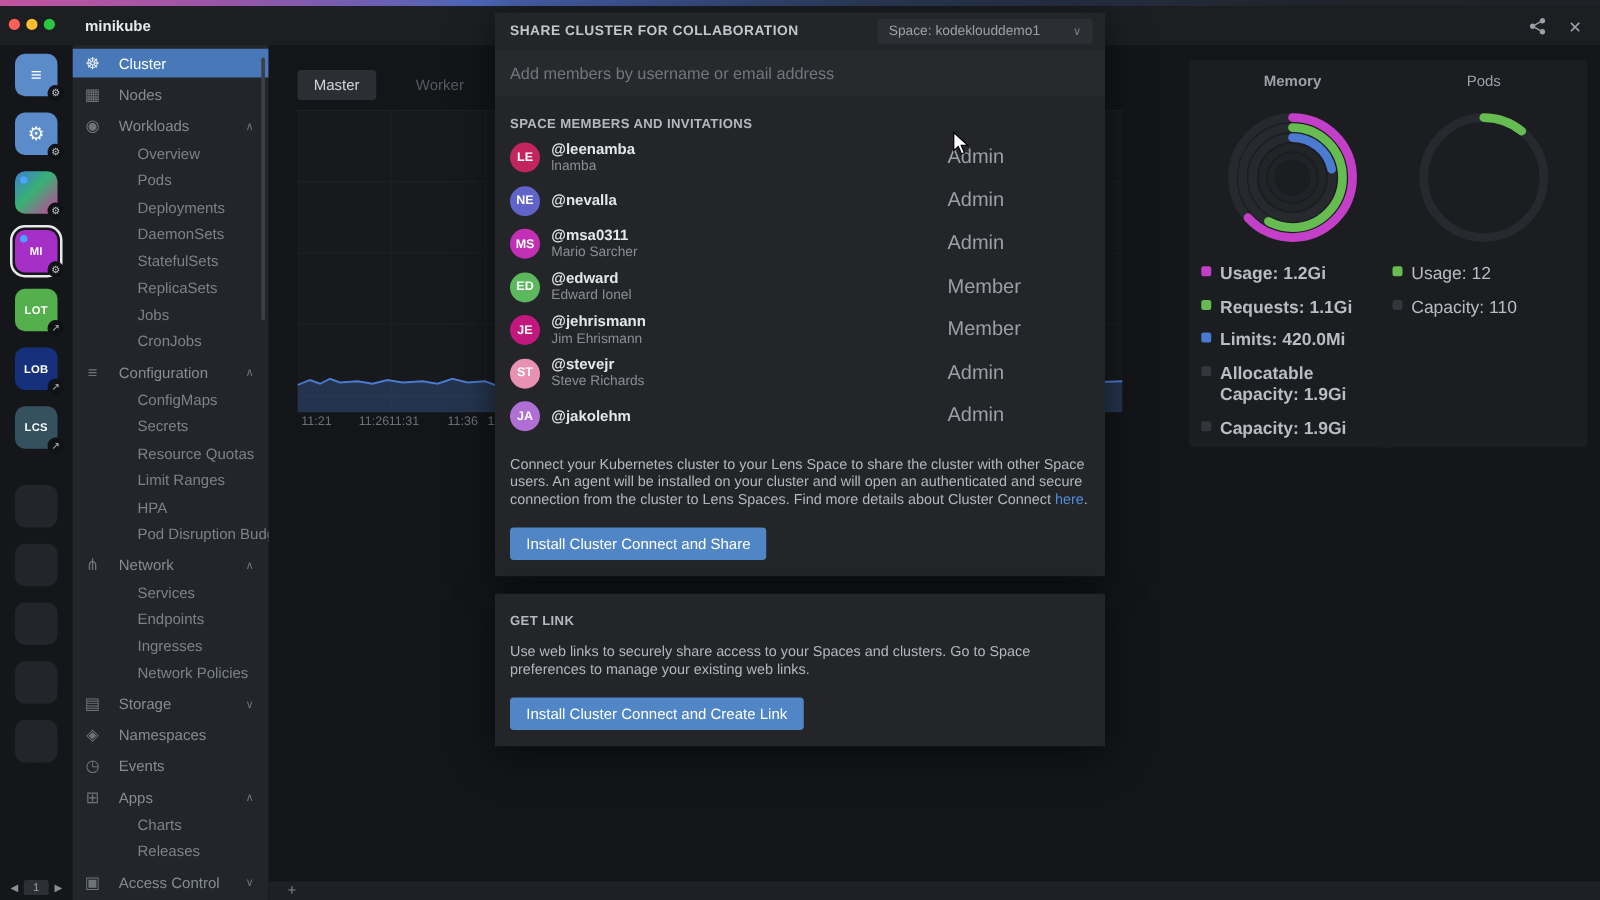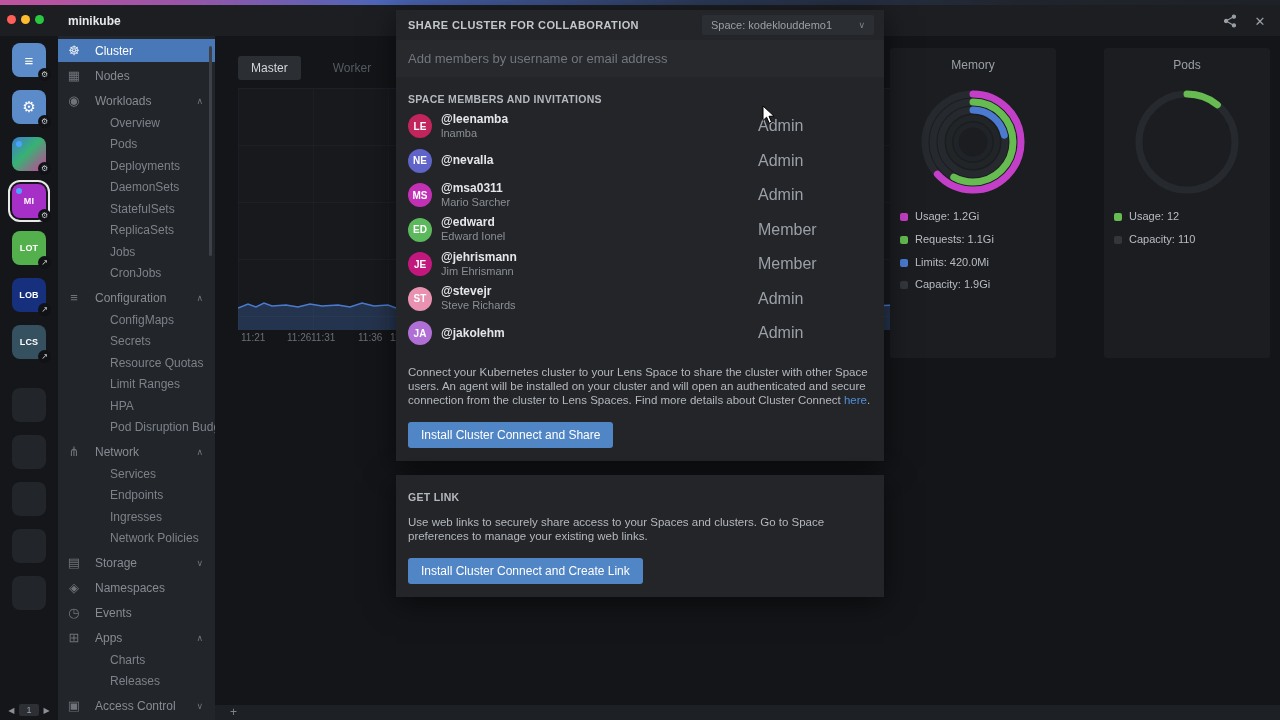--- a/index.html
+++ b/index.html
@@ -61,25 +61,25 @@
       linear-gradient(#1d2025 1px, transparent 1px),
       linear-gradient(90deg,#1b1e22 1px, transparent 1px);
     background-size:75px 57px; }
   .chart-panel svg { position:absolute; left:0; bottom:0; }
   .xticks { position:absolute; left:23px; top:296px; width:660px; height:14px; }
   .xtick { position:absolute; top:0; font-size:10px; color:#6b7077; }
   .xtick:nth-child(1){left:3px;} .xtick:nth-child(2){left:28px;margin-left:21px;} .xtick:nth-child(3){left:73px;}
   .xtick:nth-child(4){left:120px;} .xtick:nth-child(5){left:152px;}
 
   .card { position:absolute; top:12px; width:166px; height:310px; background:#1b1d21; border-radius:3px; }
-  .card.memory { left:675px; } .card.pods { left:889px; }
+  .card.memory { left:736px;font-weight:bold; } .card.pods { left:889px; }
   .card-title { text-align:center; margin-top:10px; font-size:12px; color:#9aa0a6; }
   .donut { display:block; margin:10px auto 0; }
   .legend { padding:8px 10px 0; }
-  .legend-item { display:flex; align-items:flex-start; margin-bottom:9px; font-size:11px; color:#b9bdc3; line-height:1.25; }
+  .legend-item { display:flex; align-items:flex-start; margin-bottom:9px; font-size:14px; color:#b9bdc3; line-height:1.25; }
   .swatch { flex:0 0 8px; width:8px; height:8px; border-radius:2px; margin:3px 7px 0 0; }
 
   .bottombar { position:absolute; left:0; bottom:0; width:1065px; height:15px; background:#1d2024; }
   .add-tab { position:absolute; left:15px; top:0; font-size:12px; color:#80858c; line-height:14px; }
 
   
   .dialog { position:absolute; left:396px; top:10px; width:488px; z-index:10; }
   .dlg-section { background:#232528; box-shadow:0 6px 28px rgba(0,0,0,.55); }
   .dlg-header { display:flex; align-items:center; justify-content:space-between; padding:7px 10px 7px 12px; height:30px; }
   .dlg-title { font-size:11px; font-weight:bold; letter-spacing:.4px; color:#c3c7cc; }
@@ -436,20 +436,24 @@
   <div class="legend-item">
     <span class="swatch" style="background: rgb(102, 187, 81);"></span>
     <span>Requests: 1.1Gi</span>
   </div>
 
   <div class="legend-item">
     <span class="swatch" style="background: rgb(74, 123, 208);"></span>
     <span>Limits: 420.0Mi</span>
   </div>
 
+  <div class="legend-item">
+    <span class="swatch" style="background: rgb(51, 54, 59);"></span>
+    <span>Allocatable Capacity: 1.9Gi</span>
+  </div>
 
   <div class="legend-item">
     <span class="swatch" style="background: rgb(51, 54, 59);"></span>
     <span>Capacity: 1.9Gi</span>
   </div>
 </div>
     </div>
 
     <div class="card pods">
       <div class="card-title">Pods</div>

